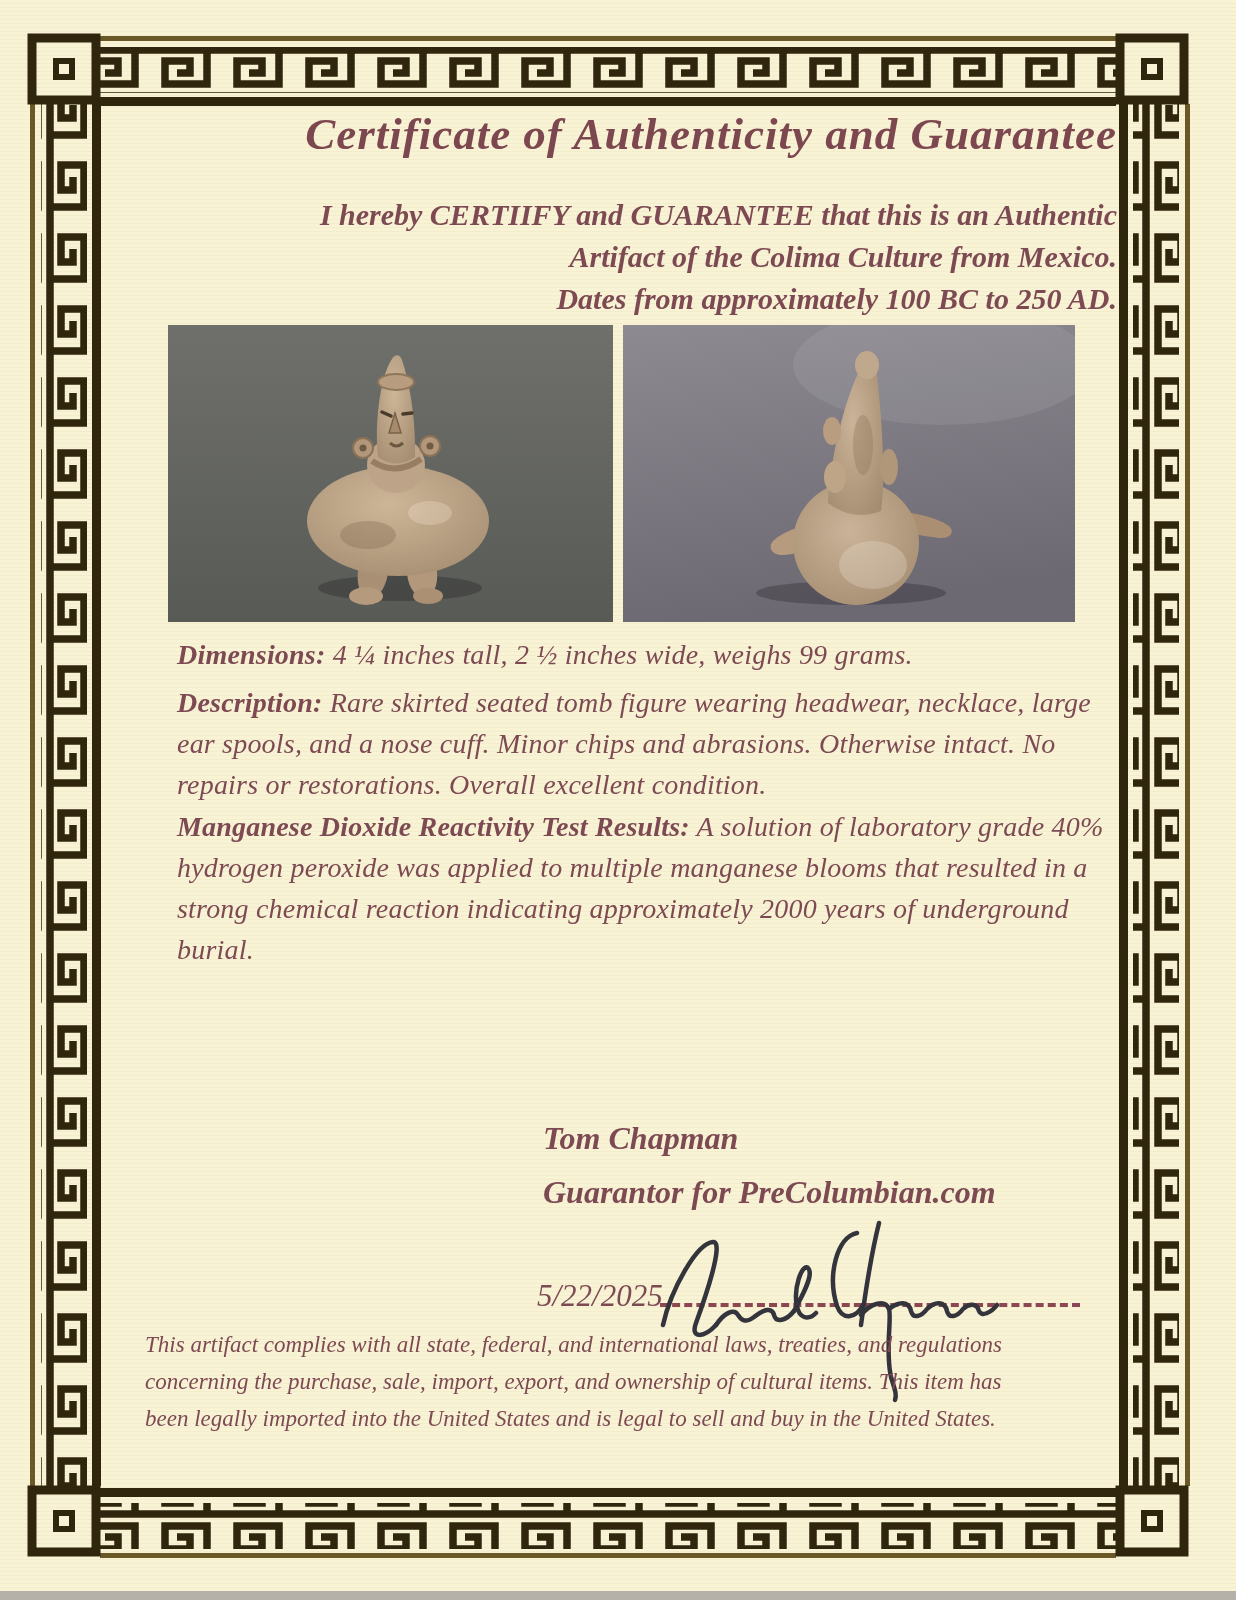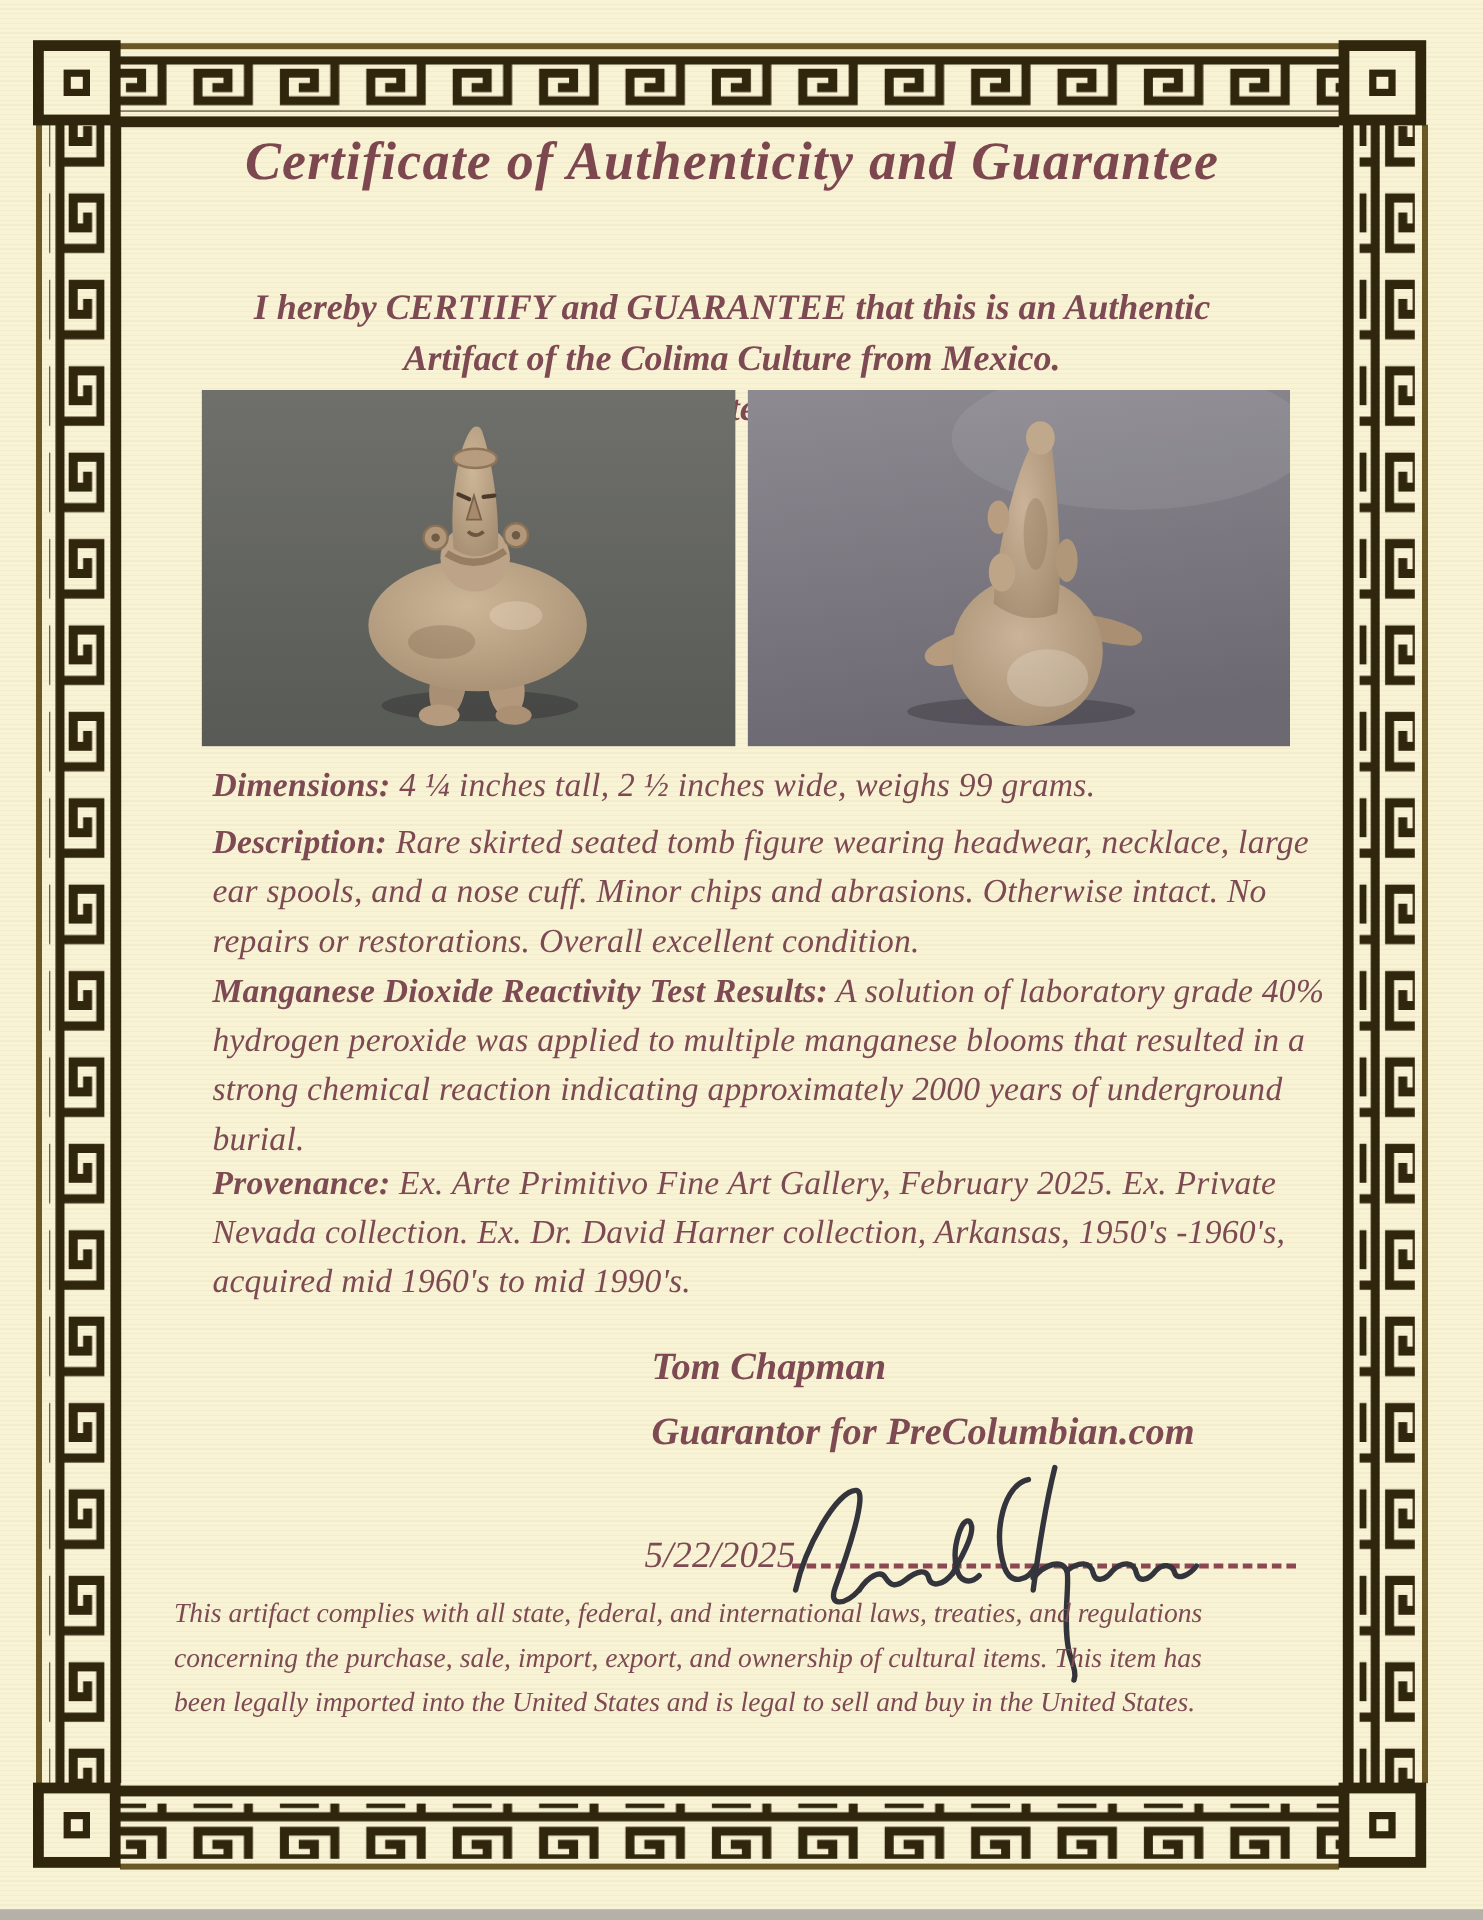--- a/index.html
+++ b/index.html
@@ -10,29 +10,28 @@
     background-image: repeating-linear-gradient(0deg,
       rgba(140,125,70,0.06) 0px, rgba(140,125,70,0.06) 1px,
       rgba(0,0,0,0) 1px, rgba(0,0,0,0) 4px);
     font-family:"Liberation Serif", serif;
     color:#7d4a53;
   }
   .border-svg { position:absolute; left:0; top:0; width:1236px; height:1600px; }
   .abs { position:absolute; }
 
   .title {
-    left:103px; top:108px; width:1014px; text-align:center;
+    left:103px; top:108px; width:1014px; text-align:right;
     font-size:45px; font-weight:bold; font-style:italic;
     letter-spacing:1px; color:#7c474f; white-space:nowrap;
   }
   .statement {
-    left:103px; top:194px; width:1014px; text-align:center;
+    left:103px; top:194px; width:1014px; text-align:right;
     font-size:30px; font-weight:bold; font-style:italic; line-height:42px;
     color:#7d4a53;
-    margin-top:42px;
   }
   .statement div { white-space:nowrap; }
 
   .photo-row { left:168px; top:325px; display:flex; gap:10px; }
   .photo { display:block; }
 
   .section {
     left:145px; width:952px;
     font-size:28px; font-style:italic; line-height:41px;
     color:#7d4a53; letter-spacing:0.2px;margin-left:32px;
@@ -206,24 +205,20 @@
     <span>4 ¼ inches tall, 2 ½ inches wide, weighs 99 grams.</span>
   </div>
   <div class="abs section sec-description">
     <b>Description:</b>
     <span>Rare skirted seated tomb figure wearing headwear, necklace, large ear spools, and a nose cuff. Minor chips and abrasions. Otherwise intact. No repairs or restorations. Overall excellent condition.</span>
   </div>
   <div class="abs section sec-manganese">
     <b>Manganese Dioxide Reactivity Test Results:</b>
     <span>A solution of laboratory grade 40% hydrogen peroxide was applied to multiple manganese blooms that resulted in a strong chemical reaction indicating approximately 2000 years of underground burial.</span>
   </div>
-  <div class="abs section sec-provenance">
-    <b>Provenance:</b>
-    <span>Ex. Arte Primitivo Fine Art Gallery, February 2025. Ex. Private Nevada collection. Ex. Dr. David Harner collection, Arkansas, 1950's -1960's, acquired mid 1960's to mid 1990's.</span>
-  </div>
 
   <div class="abs signer-name">Tom Chapman</div>
   <div class="abs signer-role">Guarantor for PreColumbian.com</div>
 
   <div class="abs sig-date">5/22/2025</div>
   <div class="abs sig-line"></div>
   <svg class="abs signature-svg" width="360" height="200" viewBox="0 0 360 200" xmlns="http://www.w3.org/2000/svg">
     <g fill="none" stroke="#33343c" stroke-width="4.5" stroke-linecap="round" stroke-linejoin="round">
       <path d="M18,120 C26,84 52,38 68,37 C80,36 59,96 51,118 C45,134 59,133 71,120"></path>
       <path d="M71,120 C79,108 89,103 93,110 C97,116 101,118 109,112 C119,104 127,102 129,110 C131,118 141,116 149,106"></path>

